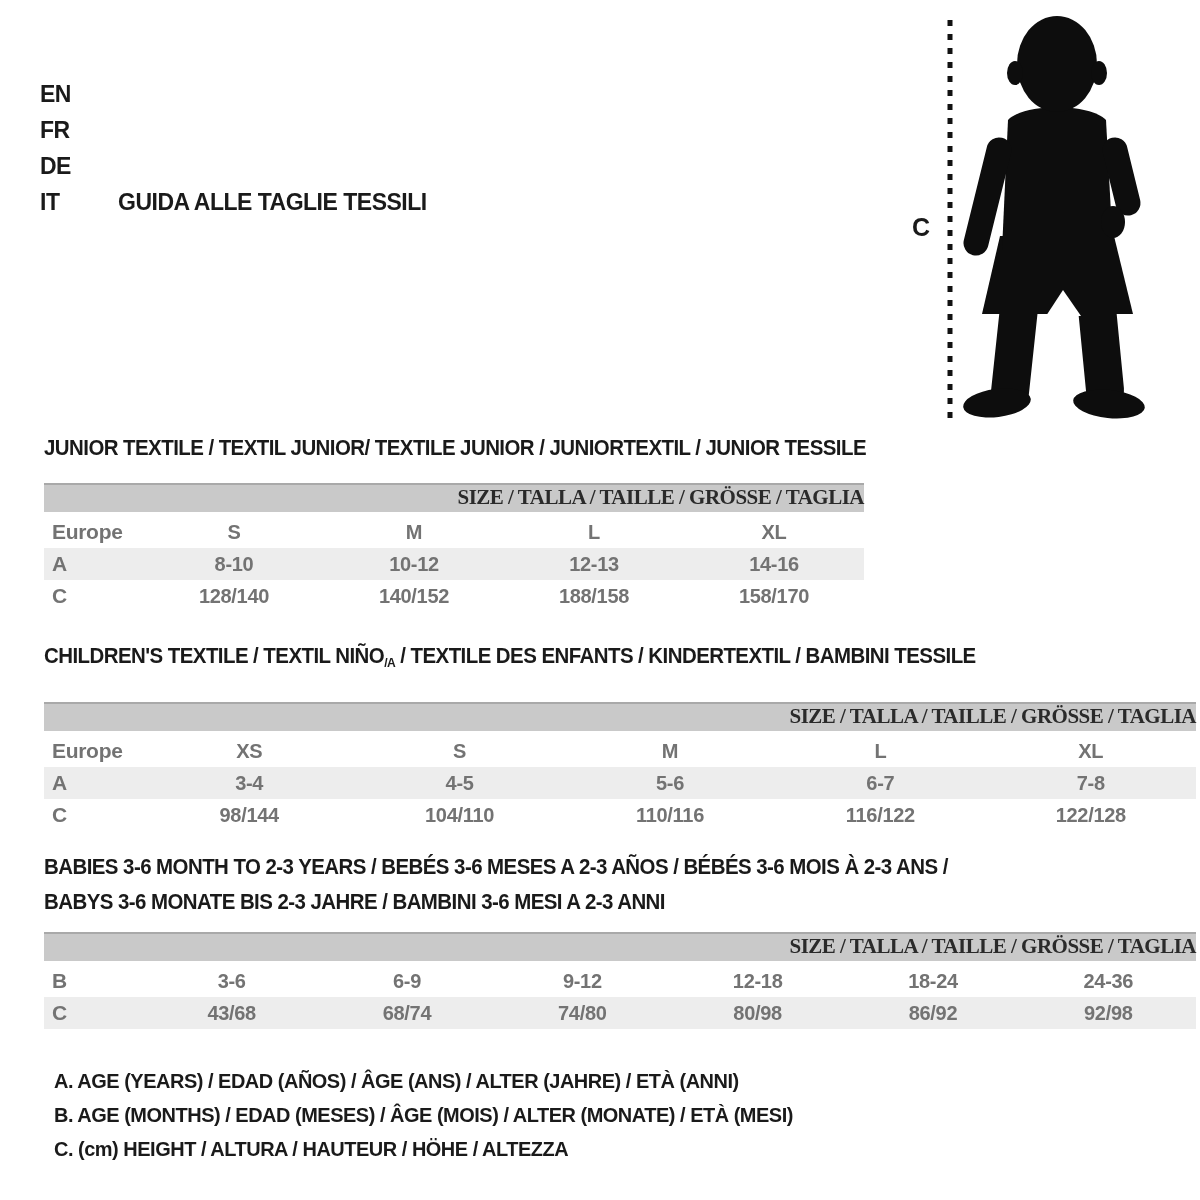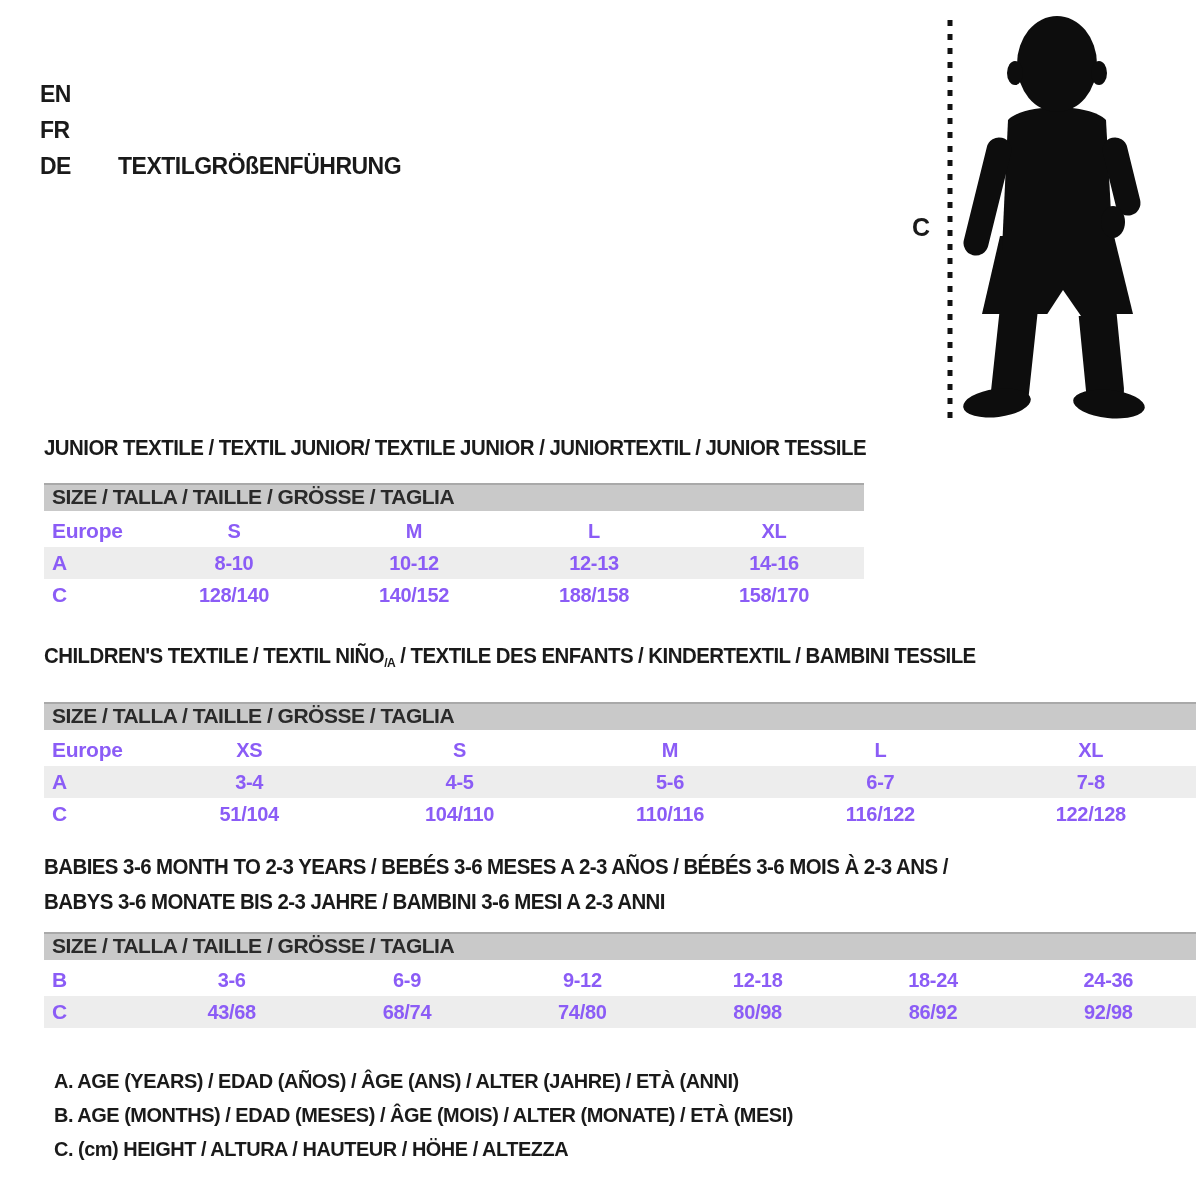--- a/index.html
+++ b/index.html
@@ -48,26 +48,26 @@
   
   table.size-table {
     width: 100%; border-collapse: separate; border-spacing: 0; table-layout: fixed;
   }
   table.size-table thead th {
     background: #c9c9c9;
     border-top: 2px solid #a9a9a9;
     border-bottom: 4px solid #ffffff;
     height: 31px;
     font-size: 21px; font-weight: 700; letter-spacing: -0.5px;
-    color: #2a2a2a; text-align: left; padding: 0 0 2px 8px;
+    color: #2a2a2a; text-align: right; padding: 0 0 2px 8px; font-family: Liberation Serif, serif;
   }
   table.size-table tbody td {
     height: 32px;
     font-size: 20px; font-weight: 700; letter-spacing: -0.3px;
-    color: #8b5cf6; text-align: center; padding: 0;
+    color: #737373; text-align: center; padding: 0;
   }
   table.size-table td.row-label { text-align: left; padding-left: 8px; font-size: 21px; }
   table.size-table tr.shaded td { background: #ededed; }
 
   
   .legend { position: absolute; left: 54px; top: 1064px; }
   .legend-line {
     font-size: 21px; font-weight: 700; letter-spacing: -0.5px;
     line-height: 34px; white-space: nowrap;
     transform: scaleX(0.95); transform-origin: 0 0;
@@ -78,21 +78,24 @@
 
 <div class="lang-block">
   <div class="lang-row">
     <span class="lang-code">EN</span>
   </div>
   <div class="lang-row">
     <span class="lang-code">FR</span>
   </div>
   <div class="lang-row">
     <span class="lang-code">DE</span>
-    <span class="lang-label">TEXTILGRÖßENFÜHRUNG</span>
+  </div>
+  <div class="lang-row">
+    <span class="lang-code">IT</span>
+    <span class="lang-label">GUIDA ALLE TAGLIE TESSILI</span>
   </div>
 </div>
 
 <div class="figure-wrap">
   <svg width="270" height="432" viewBox="0 0 270 432" xmlns="http://www.w3.org/2000/svg">
 
     <line x1="50" y1="20" x2="50" y2="420" stroke="#111111" stroke-width="5" stroke-dasharray="6 8"></line>
     <g fill="#0d0d0d">
 
       <line x1="119" y1="308" x2="110" y2="392" stroke="#0d0d0d" stroke-width="38" stroke-linecap="round"></line>
@@ -189,21 +192,21 @@
       <tr class="shaded">
         <td class="row-label">A</td>
         <td>3-4</td>
         <td>4-5</td>
         <td>5-6</td>
         <td>6-7</td>
         <td>7-8</td>
       </tr>
       <tr>
         <td class="row-label">C</td>
-        <td>51/104</td>
+        <td>98/144</td>
         <td>104/110</td>
         <td>110/116</td>
         <td>116/122</td>
         <td>122/128</td>
       </tr>
     </tbody>
   </table>
 </div>
 
 <div class="section sec-babies">

